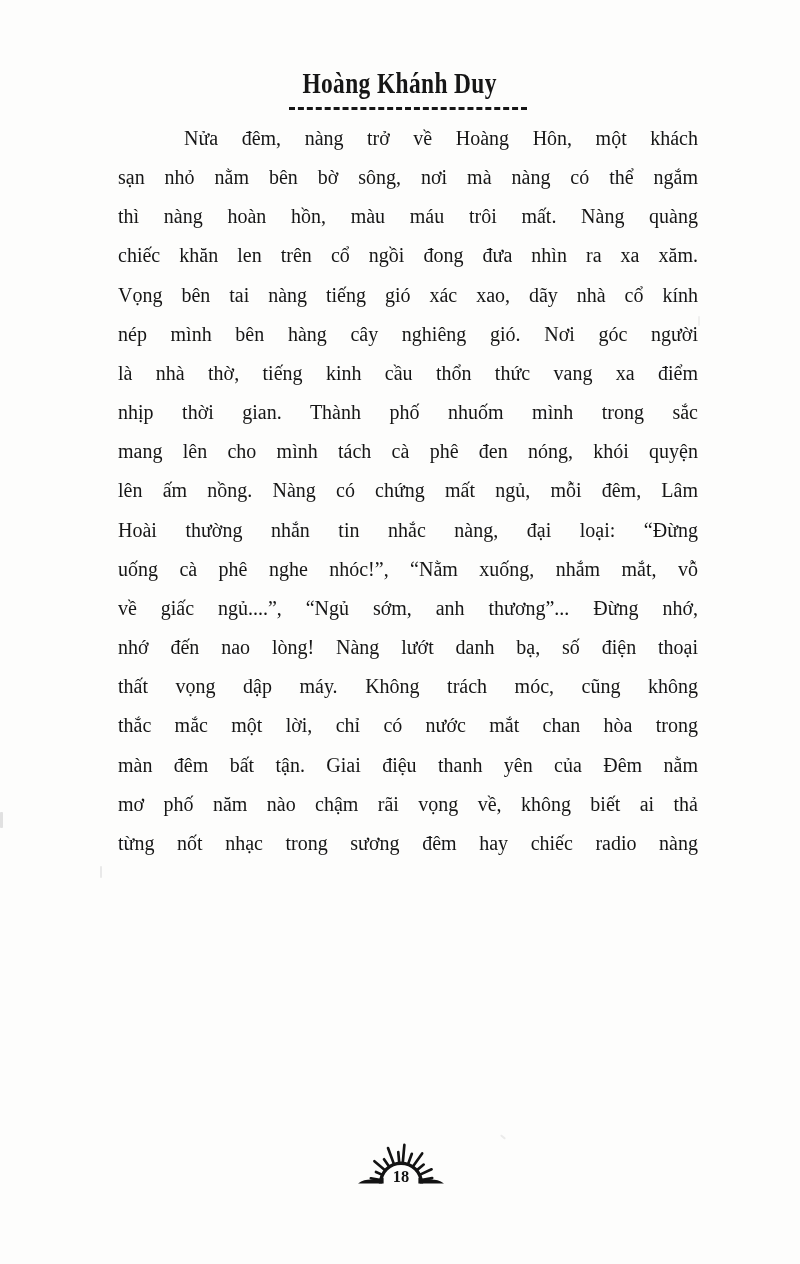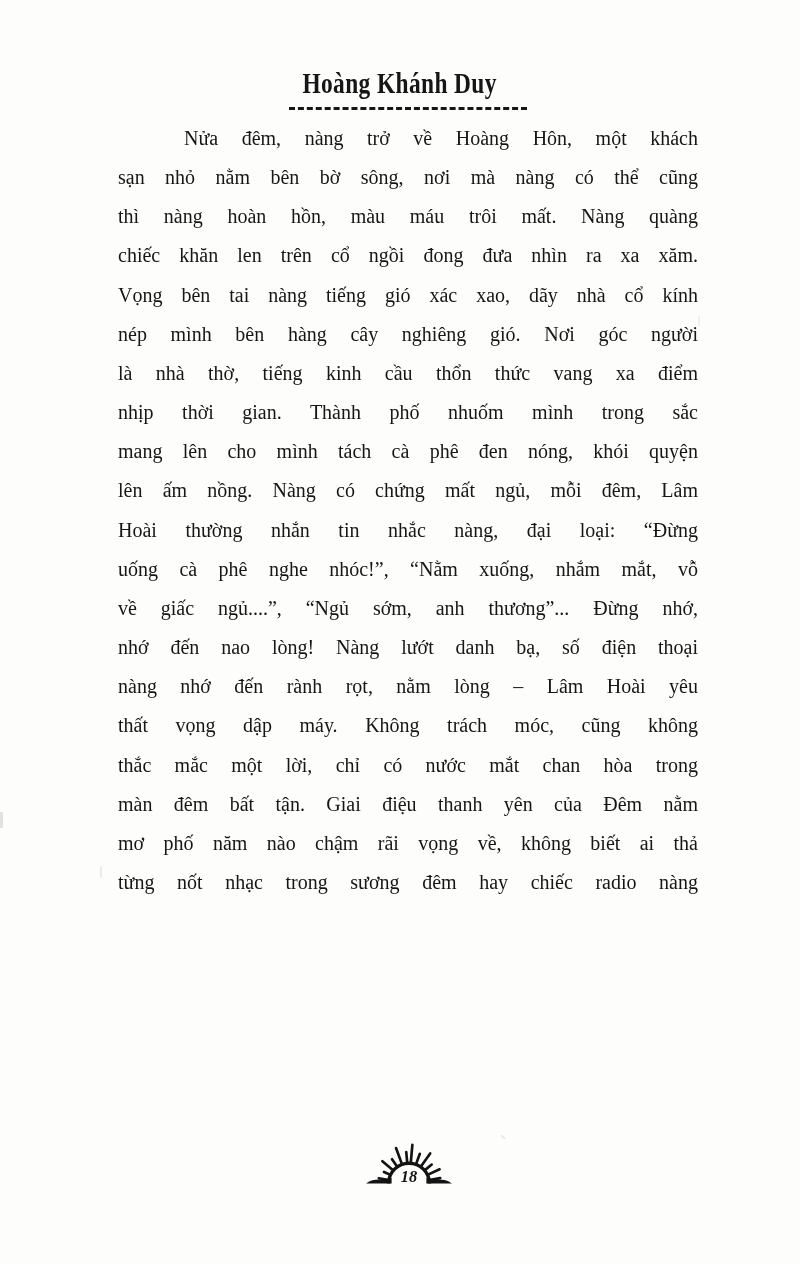--- a/index.html
+++ b/index.html
@@ -43,21 +43,21 @@
     margin-left:6px;
   }
   .bodytext .line{
     text-align:justify;
     text-align-last:justify;
     white-space:normal;
   }
   .bodytext .line.indent{padding-left:66px;}
   .bodytext .it{}
   .ornament{
-    position:absolute;left:364px;top:1128px;width:90px;height:58px;font-style:italic;
+    position:absolute;left:356px;top:1128px;width:90px;height:58px;
   }
   .ornament svg{display:block;width:100%;height:100%;}
   .ornament text{
     font-family:"Liberation Serif","DejaVu Serif",serif;
     font-weight:700;
   }
   .speck{position:absolute;background:#d9d9d9;border-radius:1px;}
   .speck.s1{left:0;top:812px;width:3px;height:16px;opacity:.8;}
   .speck.s2{left:100px;top:866px;width:2px;height:12px;opacity:.55;}
   .speck.s3{left:500px;top:1136px;width:6px;height:2px;transform:rotate(40deg);opacity:.5;}
@@ -69,34 +69,33 @@
 <div class="page">
 
   <div class="page-header">
     <span class="author">Hoàng Khánh Duy</span>
   </div>
 
   <div class="dashed-divider"></div>
 
   <div class="bodytext">
       <div class="line indent"><span>Nửa đêm, nàng trở về Hoàng Hôn, một khách</span></div>
-      <div class="line"><span>sạn nhỏ nằm bên bờ sông, nơi mà nàng có thể cũng</span></div>
+      <div class="line"><span>sạn nhỏ nằm bên bờ sông, nơi mà nàng có thể ngắm</span></div>
       <div class="line"><span>thì nàng hoàn hồn, màu máu trôi mất. Nàng quàng</span></div>
       <div class="line"><span>chiếc khăn len trên cổ ngồi đong đưa nhìn ra xa xăm.</span></div>
       <div class="line"><span>Vọng bên tai nàng tiếng gió xác xao, dãy nhà cổ kính</span></div>
       <div class="line"><span>nép mình bên hàng cây nghiêng gió. Nơi góc người</span></div>
       <div class="line"><span>là nhà thờ, tiếng kinh cầu thổn thức vang xa điểm</span></div>
       <div class="line"><span>nhịp thời gian. Thành phố nhuốm mình trong sắc</span></div>
       <div class="line"><span>mang lên cho mình tách cà phê đen nóng, khói quyện</span></div>
       <div class="line"><span>lên ấm nồng. Nàng có chứng mất ngủ, mỗi đêm, Lâm</span></div>
       <div class="line"><span>Hoài thường nhắn tin nhắc nàng, đại loại: </span><span class="it">“Đừng</span></div>
       <div class="line"><span class="it">uống cà phê nghe nhóc!”, “Nằm xuống, nhắm mắt, vỗ</span></div>
       <div class="line"><span class="it">về giấc ngủ....”, “Ngủ sớm, anh thương”</span><span>... Đừng nhớ,</span></div>
       <div class="line"><span>nhớ đến nao lòng! Nàng lướt danh bạ, số điện thoại</span></div>
-      <div class="line"><span>nàng nhớ đến rành rọt, nằm lòng – Lâm Hoài yêu</span></div>
       <div class="line"><span>thất vọng dập máy. Không trách móc, cũng không</span></div>
       <div class="line"><span>thắc mắc một lời, chỉ có nước mắt chan hòa trong</span></div>
       <div class="line"><span>màn đêm bất tận. Giai điệu thanh yên của </span><span class="it">Đêm nằm</span></div>
       <div class="line"><span class="it">mơ phố</span><span> năm nào chậm rãi vọng về, không biết ai thả</span></div>
       <div class="line"><span>từng nốt nhạc trong sương đêm hay chiếc radio nàng</span></div>
     </div>
 
   <div class="ornament">
     <svg viewBox="0 0 88 56" xmlns="http://www.w3.org/2000/svg">
       <g stroke="#131313" stroke-width="2.6" stroke-linecap="round">

